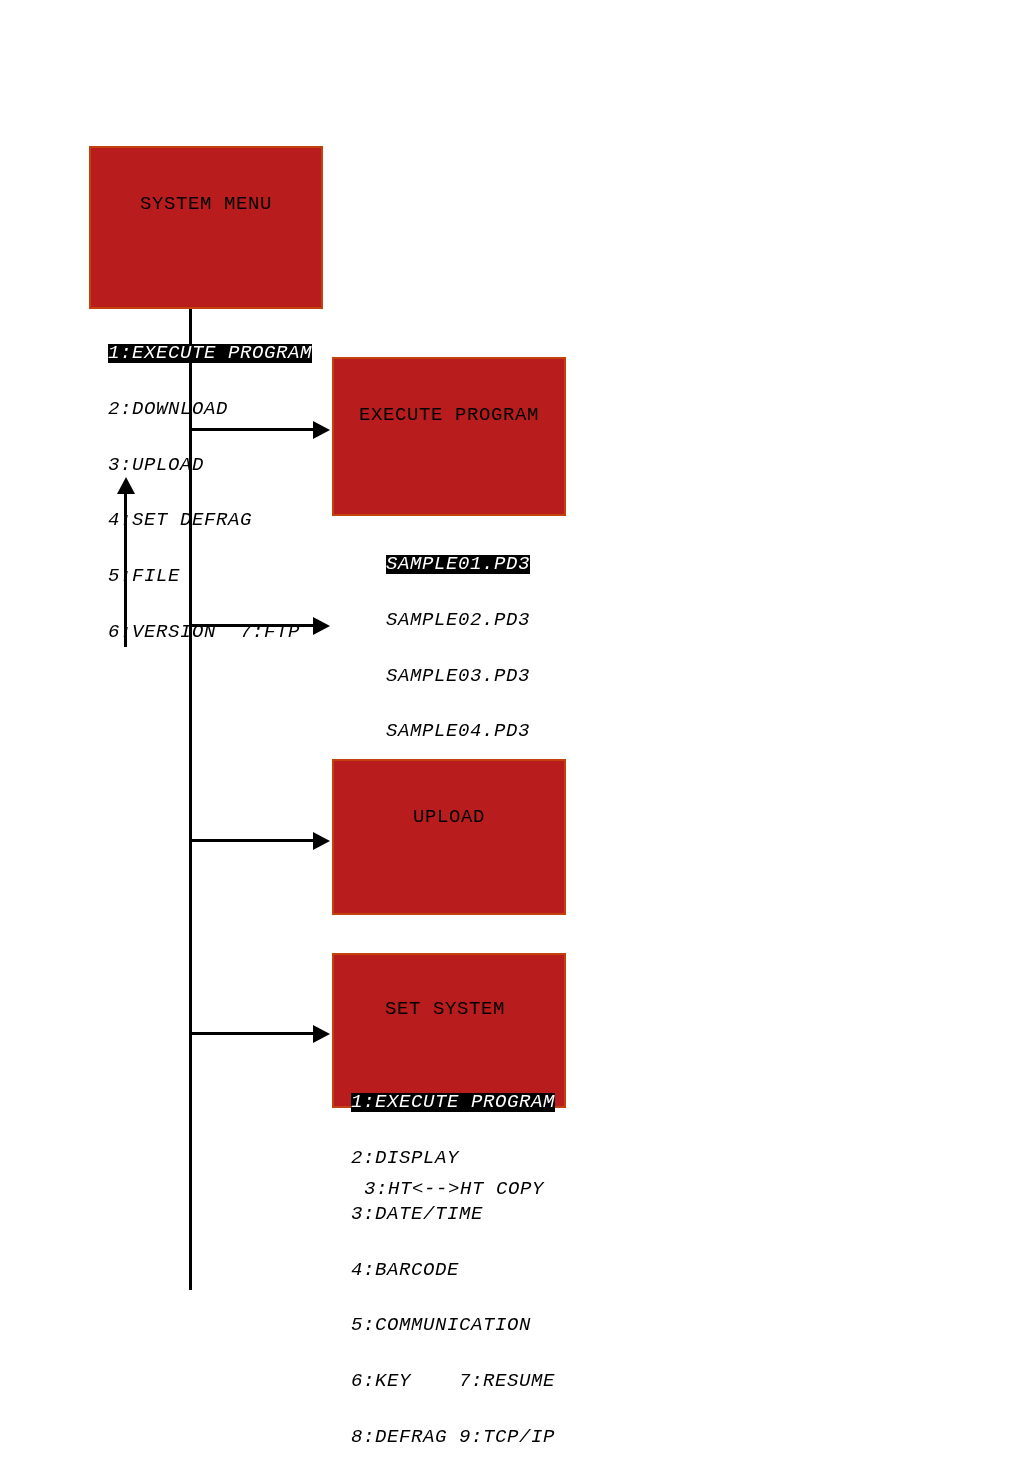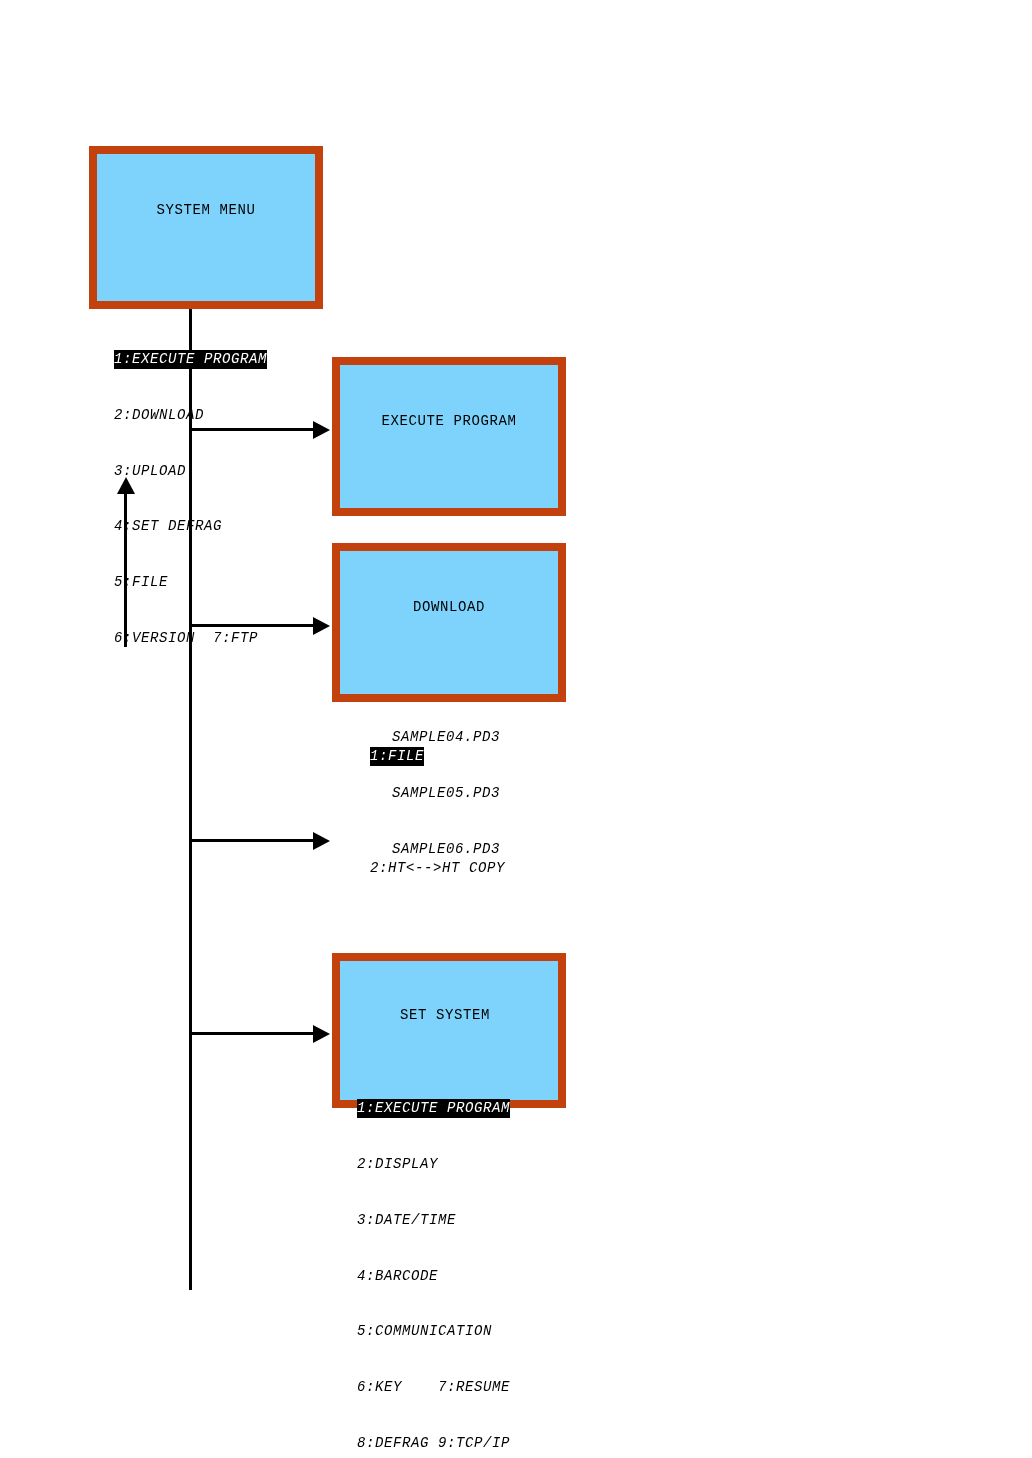--- a/index.html
+++ b/index.html
@@ -16,24 +16,24 @@
     position: relative;
     width: 1032px;
     height: 1458px;
     overflow: hidden;
     background: #ffffff;
   }
   
   .panel {
     position: absolute;
     box-sizing: border-box;
-    border: 8px solid #c2410c;
-    background: #7dd3fc;
+    border: 2px solid #c2410c;
+    background: #b91c1c;
     font-family: "Liberation Mono", "DejaVu Sans Mono", monospace;
-    font-size: 14px;
+    font-size: 19px;
     line-height: 18.6px;
     letter-spacing: 0.6px;
     white-space: pre;
     color: #000000;
     z-index: 5;
   }
   .panel .title {
     text-align: center;
     white-space: pre;
   }
@@ -130,30 +130,32 @@
     <div class="rows" style="padding-left:52px;">
       <span class="row"><span class="hl">SAMPLE01.PD3</span></span>
       <span class="row">SAMPLE02.PD3</span>
       <span class="row">SAMPLE03.PD3</span>
       <span class="row">SAMPLE04.PD3</span>
       <span class="row">SAMPLE05.PD3</span>
       <span class="row">SAMPLE06.PD3</span>
     </div>
   </div>
 
-  <div class="panel" style="left:332px; top:543px; width:234px; height:159px; padding:10px 0 0 0;">
-    <div class="title">DOWNLOAD</div>
+
+  <div class="panel" style="left:332px; top:759px; width:234px; height:156px; padding:10px 0 0 0;">
+    <div class="title">UPLOAD</div>
     <div class="spacer">&nbsp;</div>
     <div class="rows" style="padding-left:30px;">
-      <span class="row"><span class="hl">1:FILE</span></span>
+      <span class="row"><span class="hl">1:ONE FILE</span></span>
       <span class="spacer">&nbsp;</span>
-      <span class="row">2:HT&lt;--&gt;HT COPY</span>
+      <span class="row">2:ALL FILES</span>
+      <span class="spacer">&nbsp;</span>
+      <span class="row">3:HT&lt;--&gt;HT COPY</span>
     </div>
   </div>
-
 
   <div class="panel" style="left:332px; top:953px; width:234px; height:155px; padding:8px 8px 0 0;">
     <div class="title">SET SYSTEM</div>
     <div class="rows" style="padding-left:17px;">
       <span class="row"><span class="hl">1:EXECUTE PROGRAM</span></span>
       <span class="row">2:DISPLAY</span>
       <span class="row">3:DATE/TIME</span>
       <span class="row">4:BARCODE</span>
       <span class="row">5:COMMUNICATION</span>
       <span class="row">6:KEY    7:RESUME</span>

